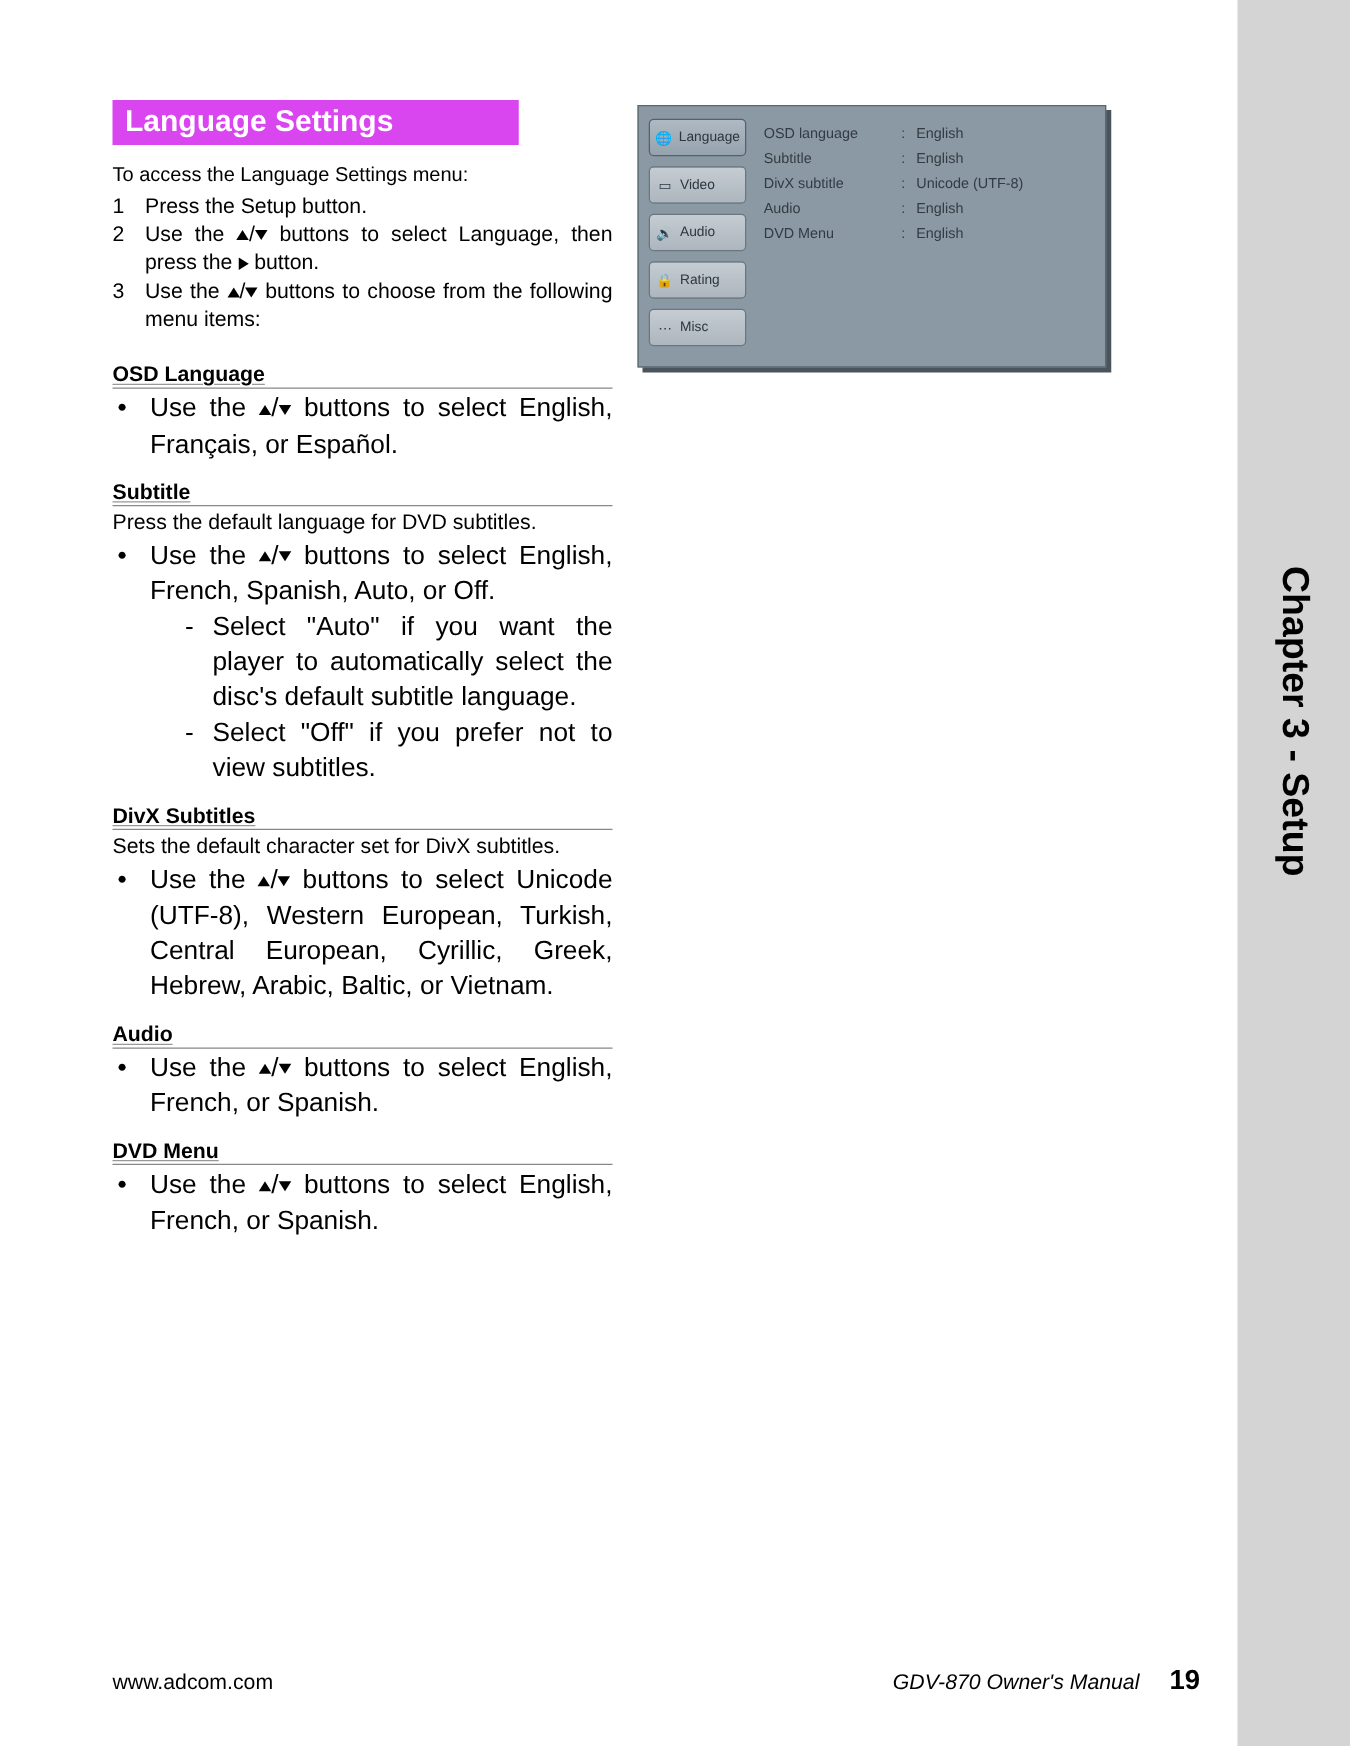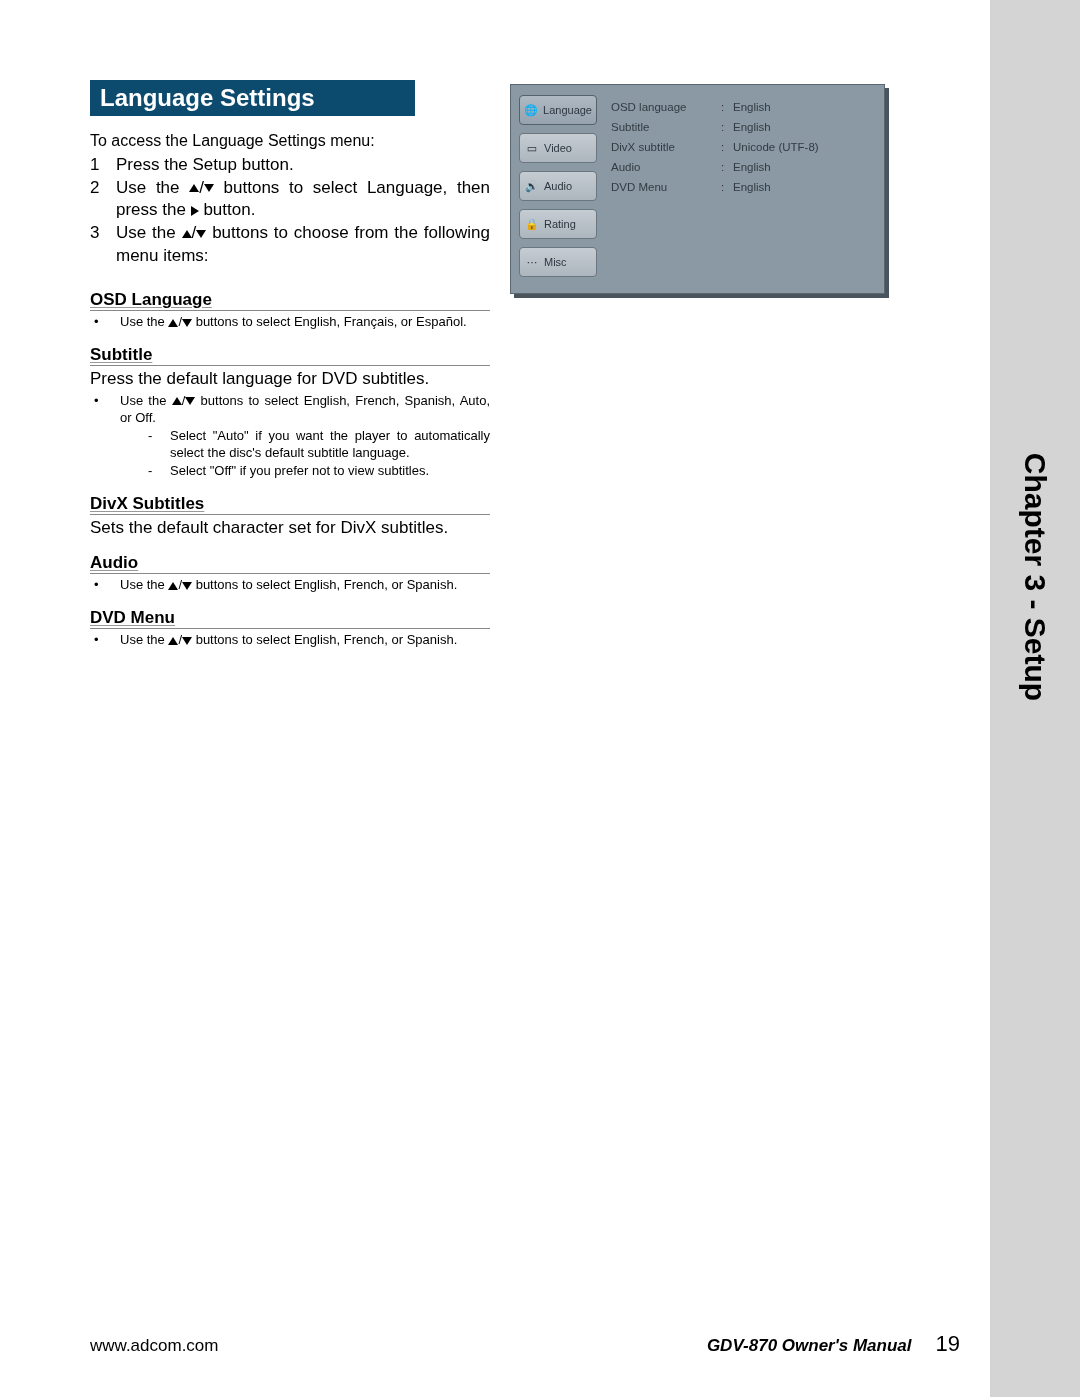--- a/index.html
+++ b/index.html
@@ -34,21 +34,21 @@
     white-space: nowrap;
     font-size: 30px;
     font-weight: 600;
     color: #000;
   }
   .content-left {
     width: 400px;
     float: left;
   }
   .section-title {
-    background: #0c4a6e;
+    background: #d946ef;
     color: #fff;
     padding: 4px 10px;
     font-size: 24px;
     font-weight: 600;
     margin-bottom: 14px;
     width: 325px;
   }
   .intro {
     font-size: 16px;
     line-height: 1.35;
@@ -86,21 +86,21 @@
     text-decoration-color: #999;
     text-underline-offset: 2px;
   }
   .desc {
     font-size: 17px;
     line-height: 1.35;
     text-align: justify;
   }
   ul.bullets {
     list-style: none;
-    font-size: 13px;
+    font-size: 21px;
     line-height: 1.35;
   }
   ul.bullets > li {
     display: flex;
     margin-top: 1px;
   }
   ul.bullets > li::before {
     content: "•";
     width: 26px;
     flex-shrink: 0;
@@ -185,22 +185,22 @@
   .footer {
     position: absolute;
     bottom: 40px;
     left: 90px;
     right: 120px;
     display: flex;
     justify-content: space-between;
     align-items: baseline;
     font-size: 17px;
   }
-  .footer .manual { font-style: italic; font-weight: bold; }
-  .footer .pg { font-weight: 400; font-size: 22px; margin-left: 24px; }
+  .footer .manual { font-style: italic; }
+  .footer .pg { font-weight: 700; font-size: 22px; margin-left: 24px; }
   .footer .right { display: flex; align-items: baseline; }
 </style>
 </head>
 <body>
 
 <div class="sidebar-tab">
   <div class="sidebar-label">Chapter 3 - Setup</div>
 </div>
 
 <div class="page">
@@ -251,20 +251,27 @@
           <li>
                 <span class="txt">Select "Off" if you prefer not to view subtitles.</span>
               </li>
         </ul>
       </span>
         </li>
     </ul>
 
     <div class="subhead">DivX Subtitles</div>
     <div class="desc">Sets the default character set for DivX subtitles.</div>
+    <ul class="bullets">
+      <li>
+          <span class="txt">
+        <span>Use the </span><span class="arrow-up"></span>/<span class="arrow-down"></span><span> buttons to select Unicode (UTF-8), Western European, Turkish, Central European, Cyrillic, Greek, Hebrew, Arabic, Baltic, or Vietnam.</span>
+      </span>
+        </li>
+    </ul>
 
     <div class="subhead">Audio</div>
     <ul class="bullets">
       <li>
           <span class="txt">
         <span>Use the </span><span class="arrow-up"></span>/<span class="arrow-down"></span><span> buttons to select English, French, or Spanish.</span>
       </span>
         </li>
     </ul>
 

